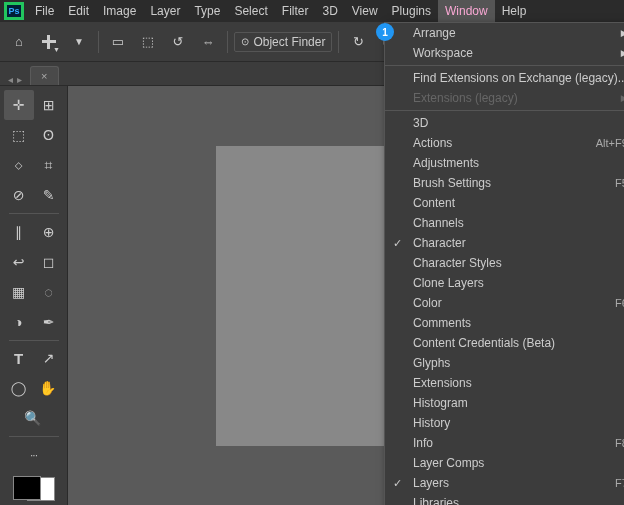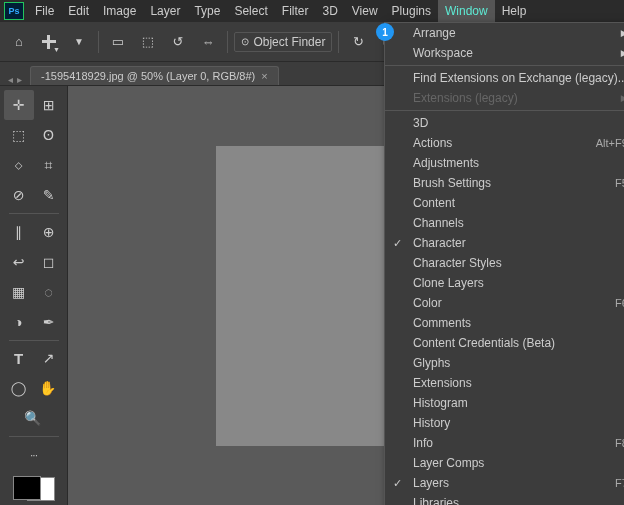--- a/index.html
+++ b/index.html
@@ -244,33 +244,33 @@
       align-items: center;
       justify-content: center;
       position: absolute;
     }
 
     
     .ps-logo {
       width: 20px;
       height: 18px;
       background: #001e36;
-      border: 1px solid #22c55e;
+      border: 3px solid #22c55e;
       display: flex;
       align-items: center;
       justify-content: center;
       font-size: 9px;
       font-weight: bold;
       color: #31a8ff;
     }
 
     
     .menubar-item.window-active {
       background: #555;
-      color: #5eead4;
+      color: #f9a8d4;
     }
   </style>
 </head>
 <body>
 
 <div class="menubar">
   <div class="menubar-logo">
     <div class="ps-logo">Ps</div>
   </div>
   <div class="menubar-item">File</div>
@@ -313,21 +313,20 @@
   <div class="toolbar-btn">↻</div>
   <div class="toolbar-btn">⬡</div>
 </div>
 
 <div class="tabbar">
   <div style="font-size:10px;color:#888;margin-right:8px;display:flex;gap:4px;">
     <span>◂</span>
     <span>▸</span>
   </div>
   <div class="tab">
-    <span style="font-size:11px;">-1595418929.jpg @ 50% (Layer 0, RGB/8#)</span>
     <span style="font-size:11px;color:#aaa;">×</span>
   </div>
 </div>
 
 <div class="main-area">
 
   <div class="left-toolbar">
     <div class="tool-row">
       <div class="tool-btn active" title="Move">✛</div>
       <div class="tool-btn" title="Artboard">⊞</div>

